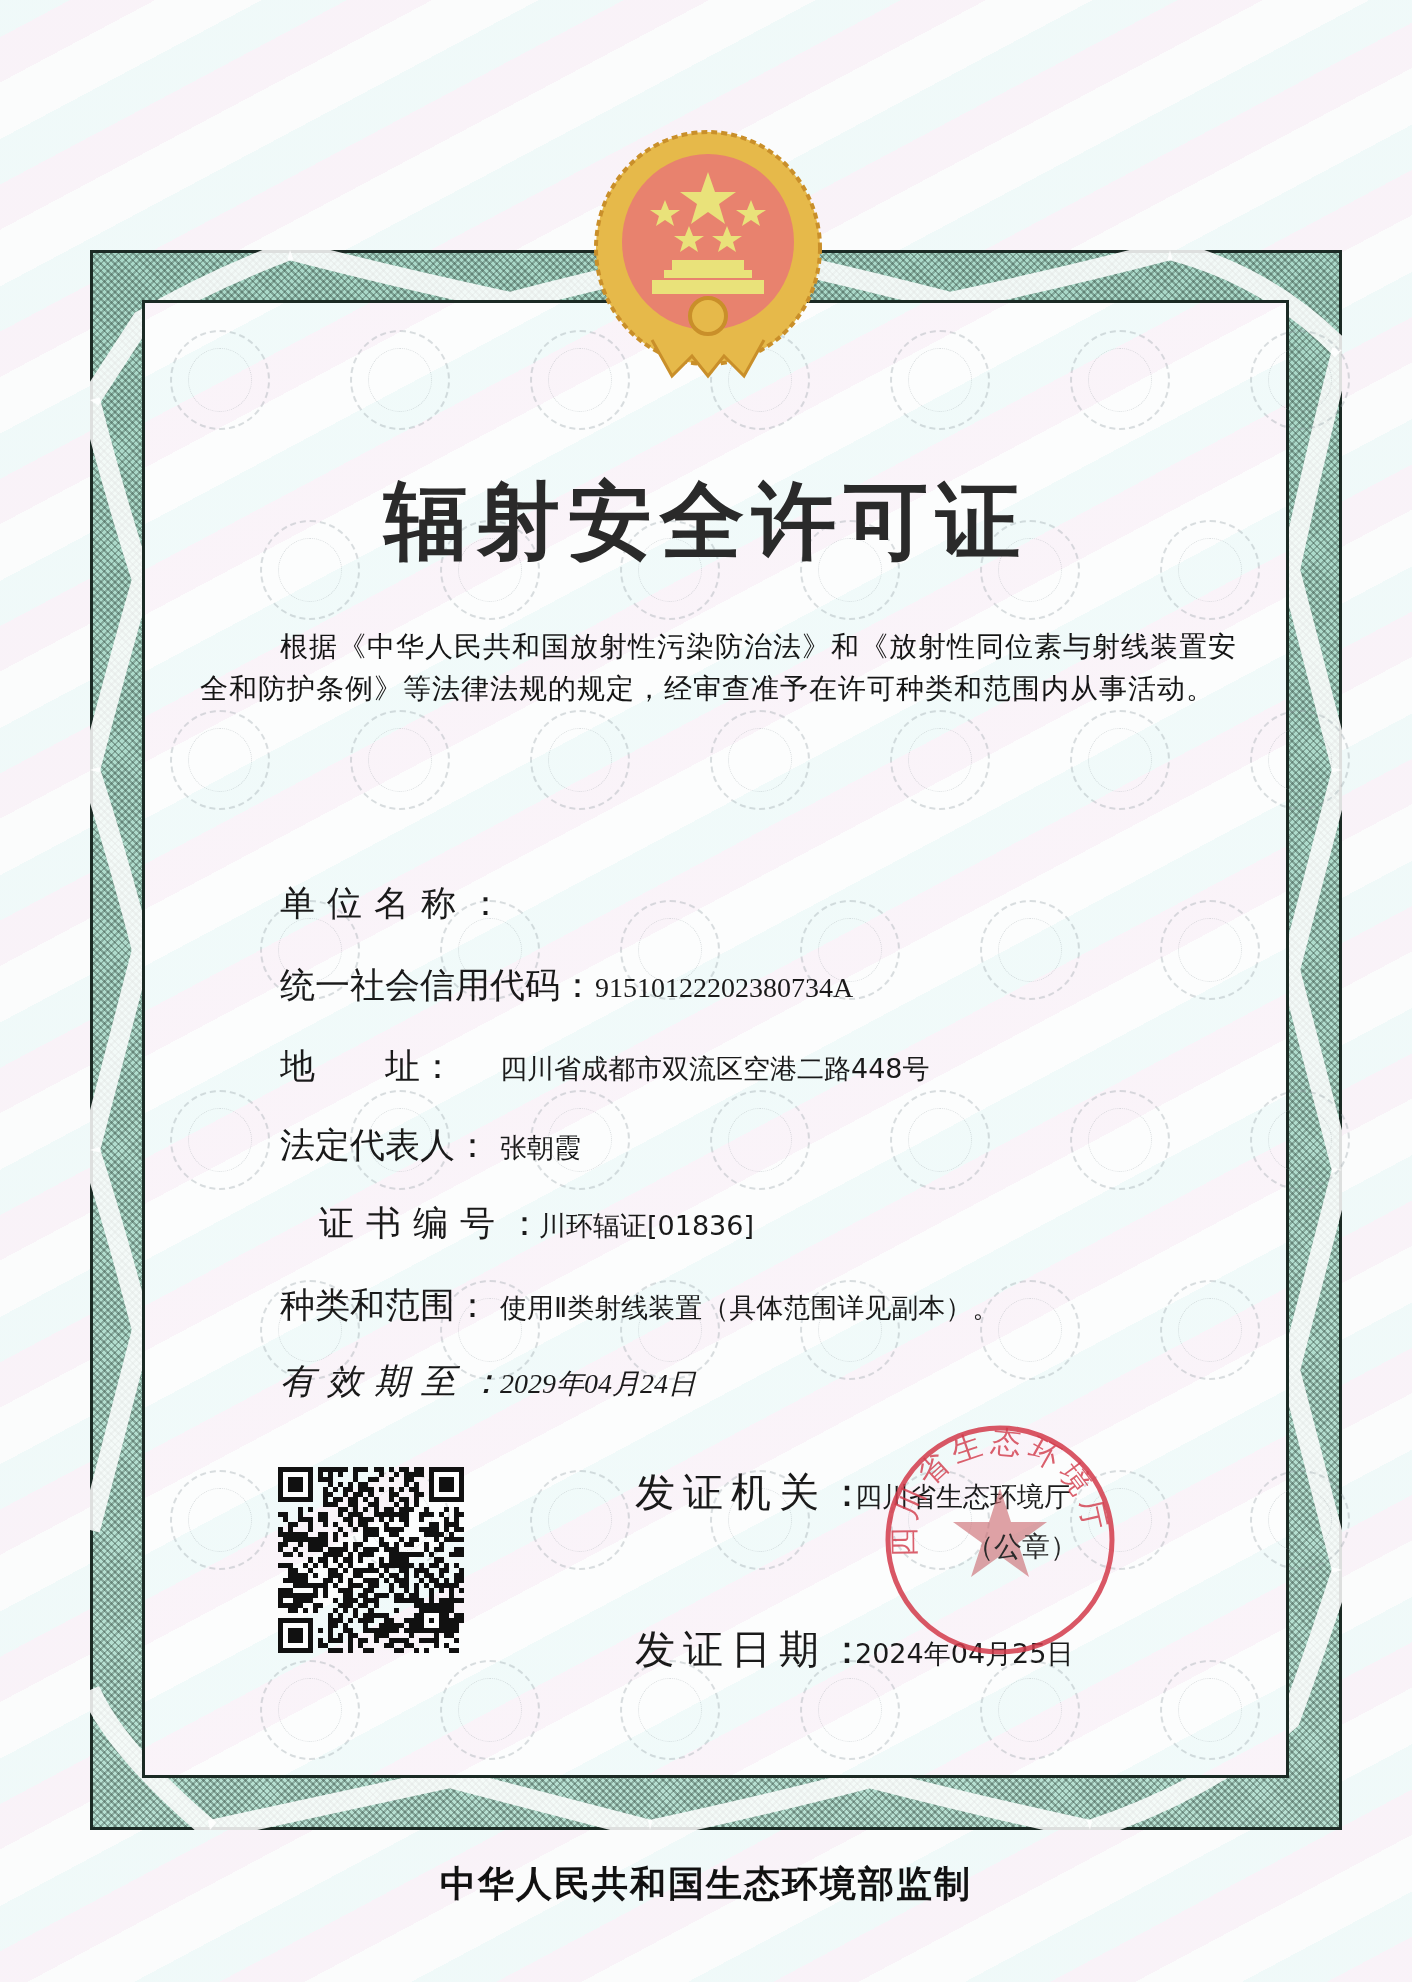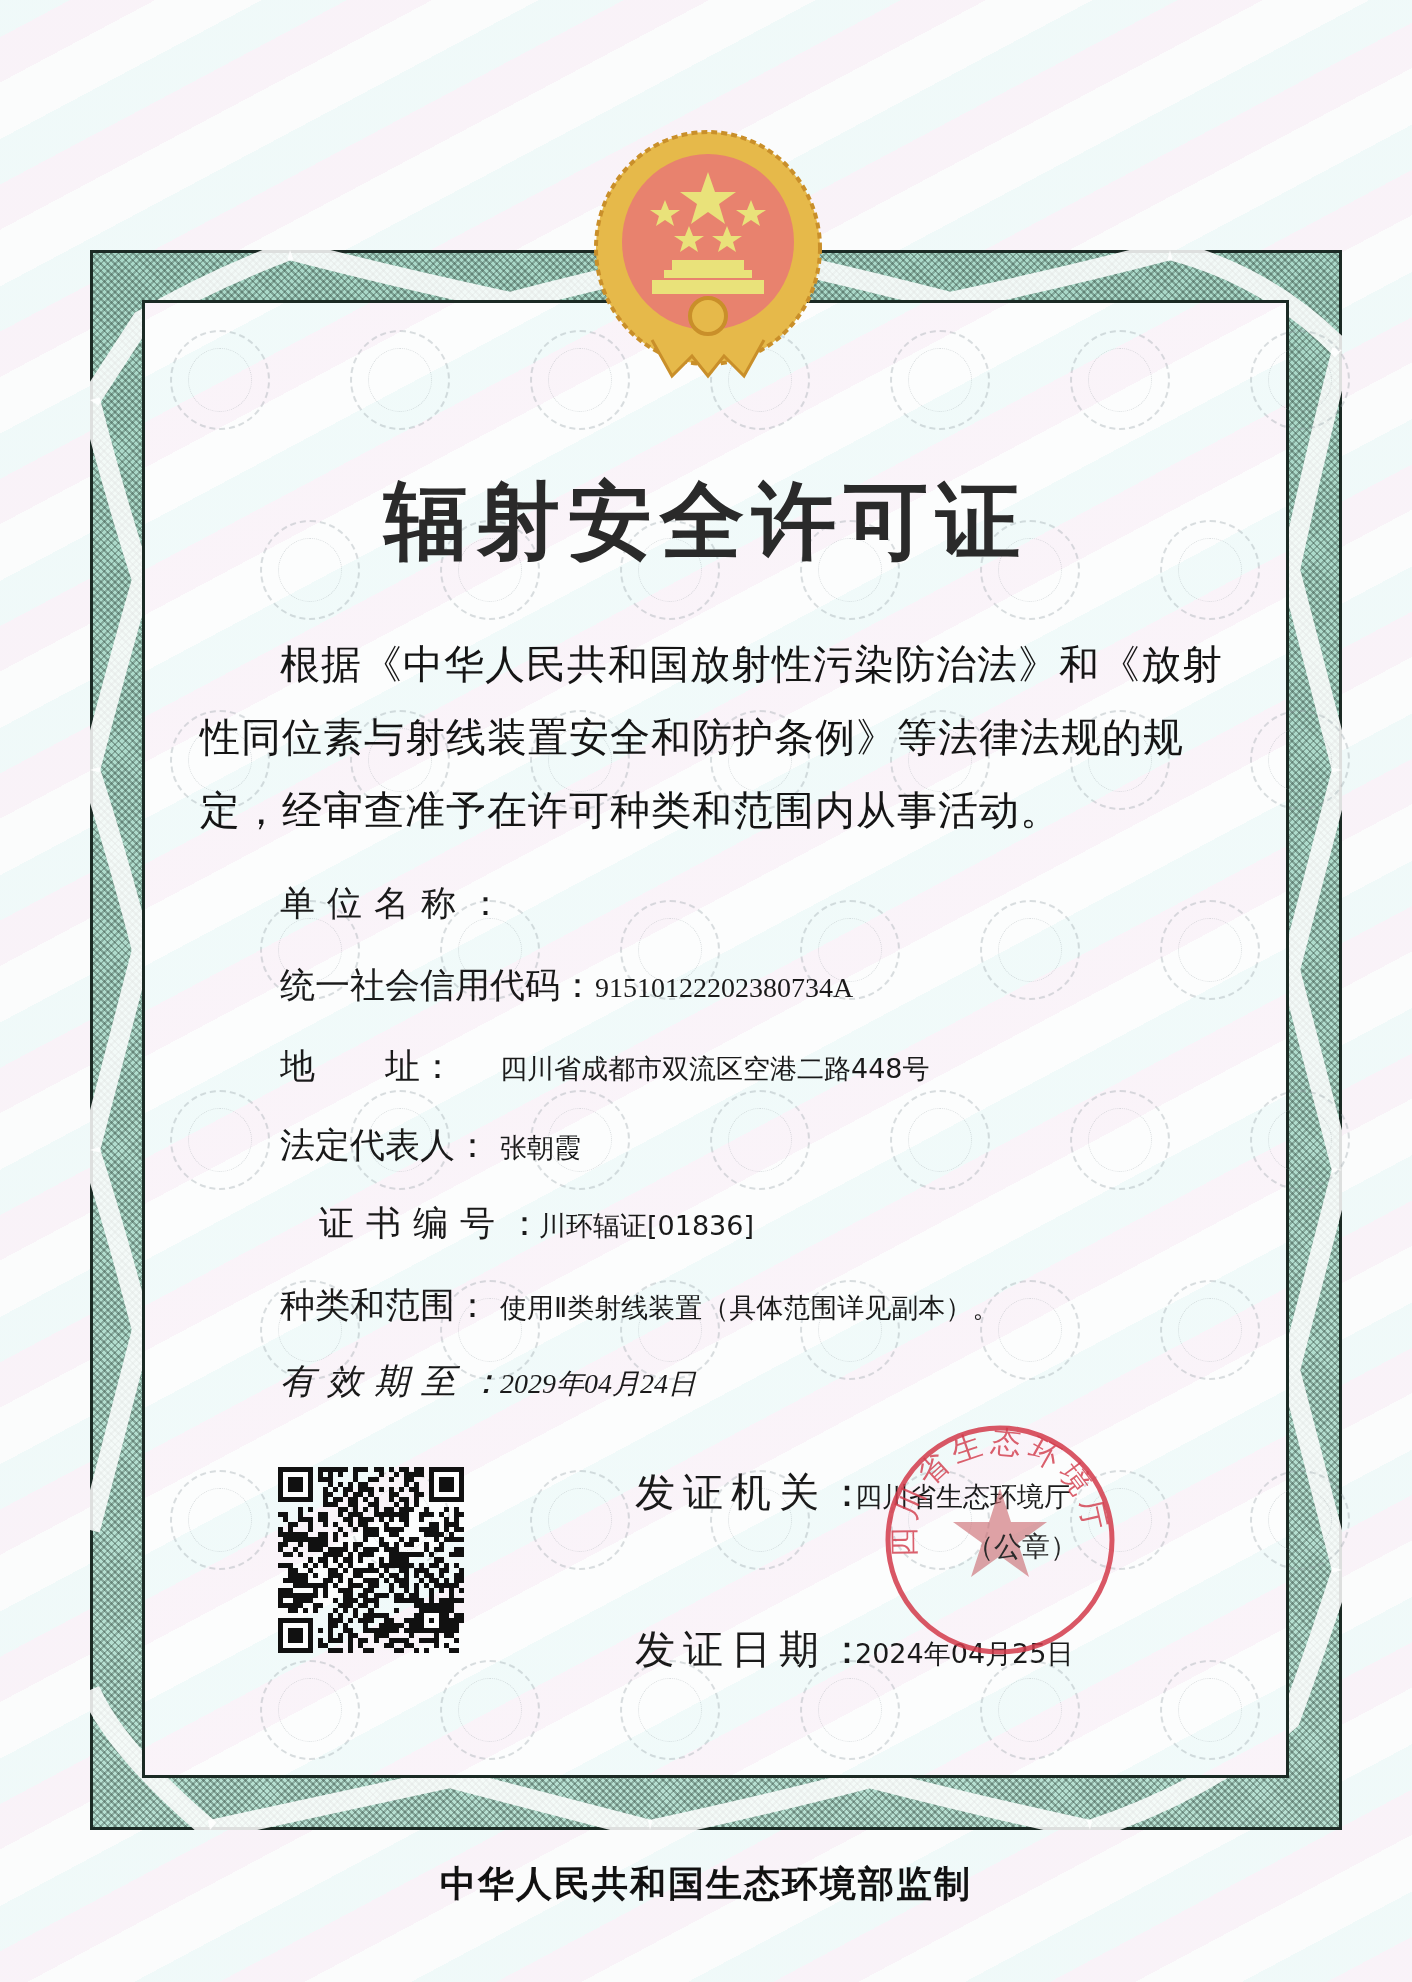--- a/index.html
+++ b/index.html
@@ -47,21 +47,21 @@
   
   .emblem { position: absolute; left: 592px; top: 130px; width: 232px; height: 250px; }
 
   .title {
     position: absolute; left: 0; right: 0; top: 465px; text-align: center;
     font-family: "DejaVu Serif", serif; font-weight: bold;
     font-size: 84px; letter-spacing: 8px; color: #2a2a2a;
   }
   .preamble {
     position: absolute; left: 200px; width: 1040px; top: 628px;
-    font-family: Liberation Serif, serif; font-size: 40px; line-height: 73px;
+    font-family: Liberation Mono, monospace; font-size: 28px; line-height: 42px;
     color: #151515; text-indent: 80px; letter-spacing: 1px;
   }
   .field { position: absolute; left: 280px; height: 44px; display: flex; align-items: baseline; }
   .field .label {
     font-family: "DejaVu Sans", sans-serif; font-size: 35px; color: #1a1a1a;
     width: 220px; display: inline-block; white-space: nowrap;
   }
   .field .label.spaced { letter-spacing: 12px; }
   .field .value {
     font-family: "DejaVu Sans", sans-serif; font-size: 27px; color: #1a1a1a;

